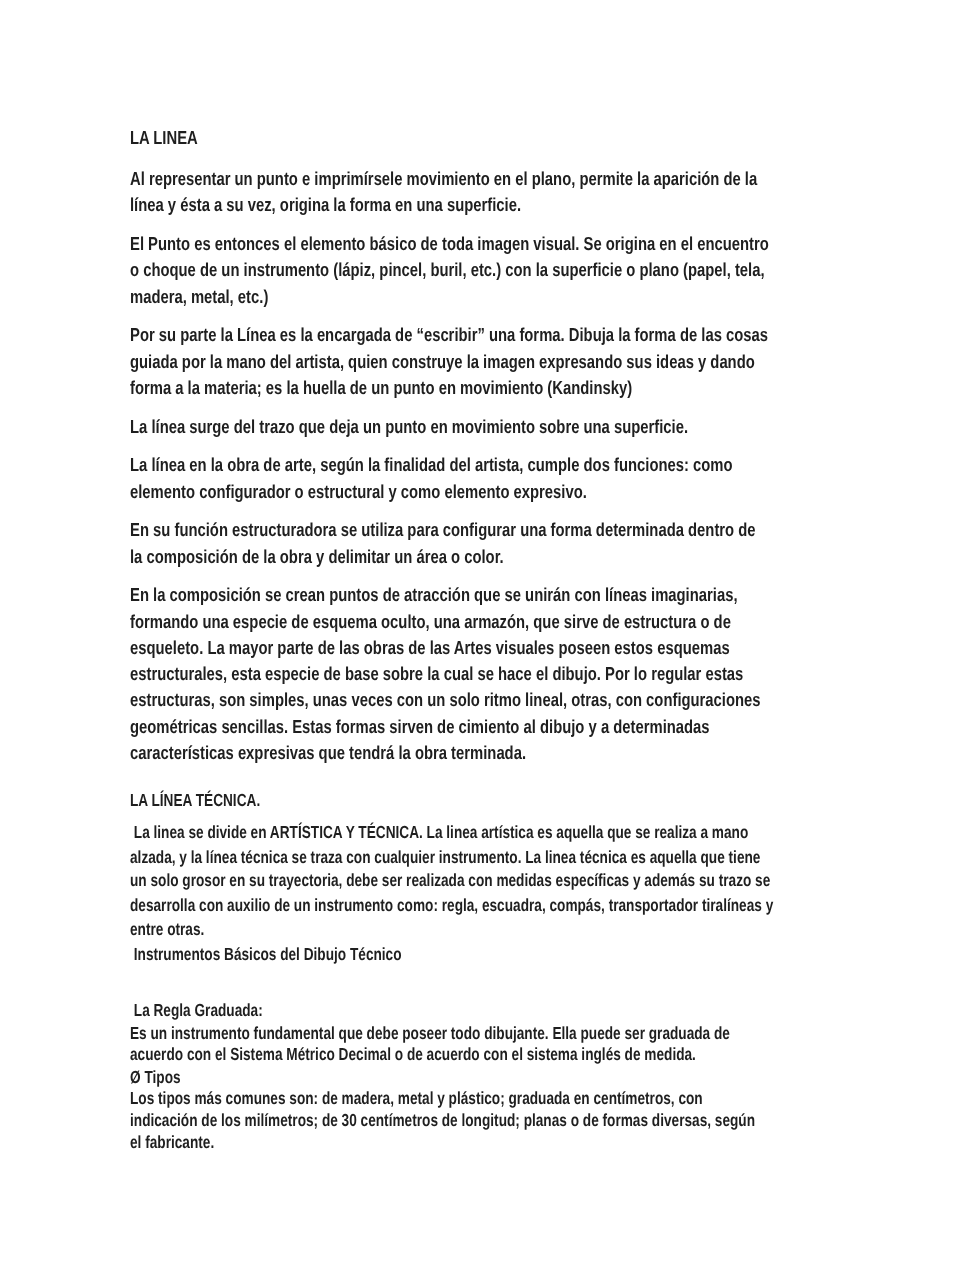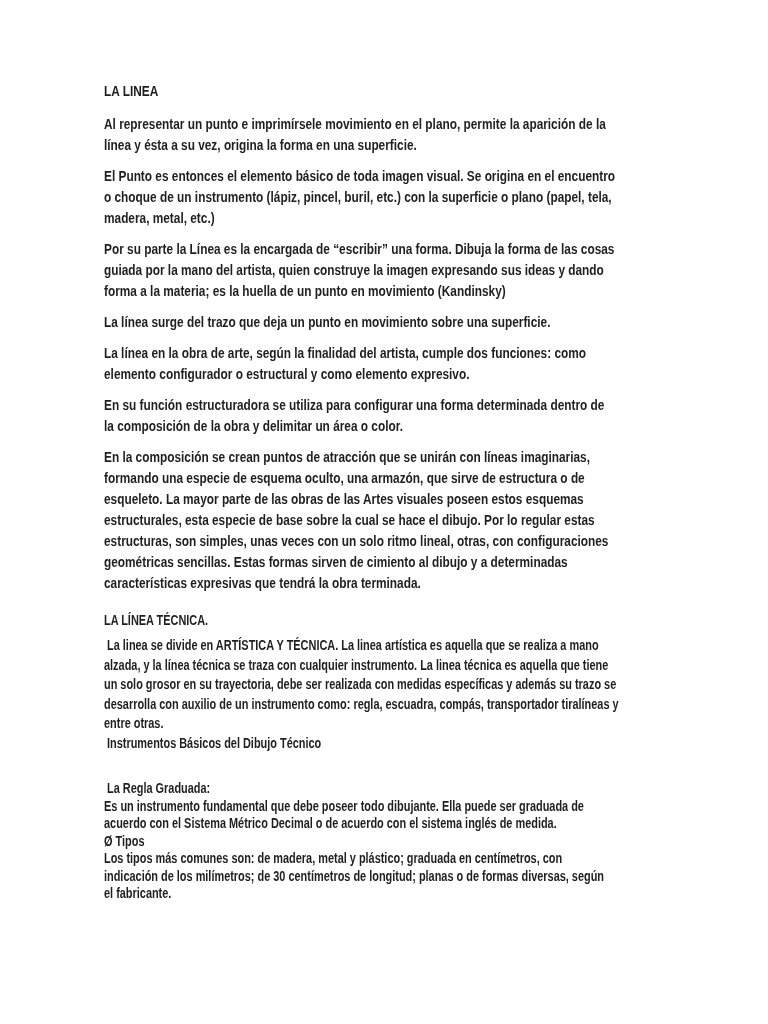--- a/index.html
+++ b/index.html
@@ -9,21 +9,21 @@
     height: 1024px;
     background: #ffffff;
     overflow: hidden;
     font-family: "Liberation Sans", sans-serif;
     font-weight: 700;
     color: #1f1f1f;
   }
   .content {
     position: absolute;
     left: 104px;
-    top: 80px;
+    top: 100px;
   }
   .tblock {
     white-space: pre-wrap;
     width: max-content;
     transform: scaleX(0.79);
     transform-origin: 0 0;
     font-size: 15px;
     line-height: 21px;
     margin: 0 0 10px 0;
   }

